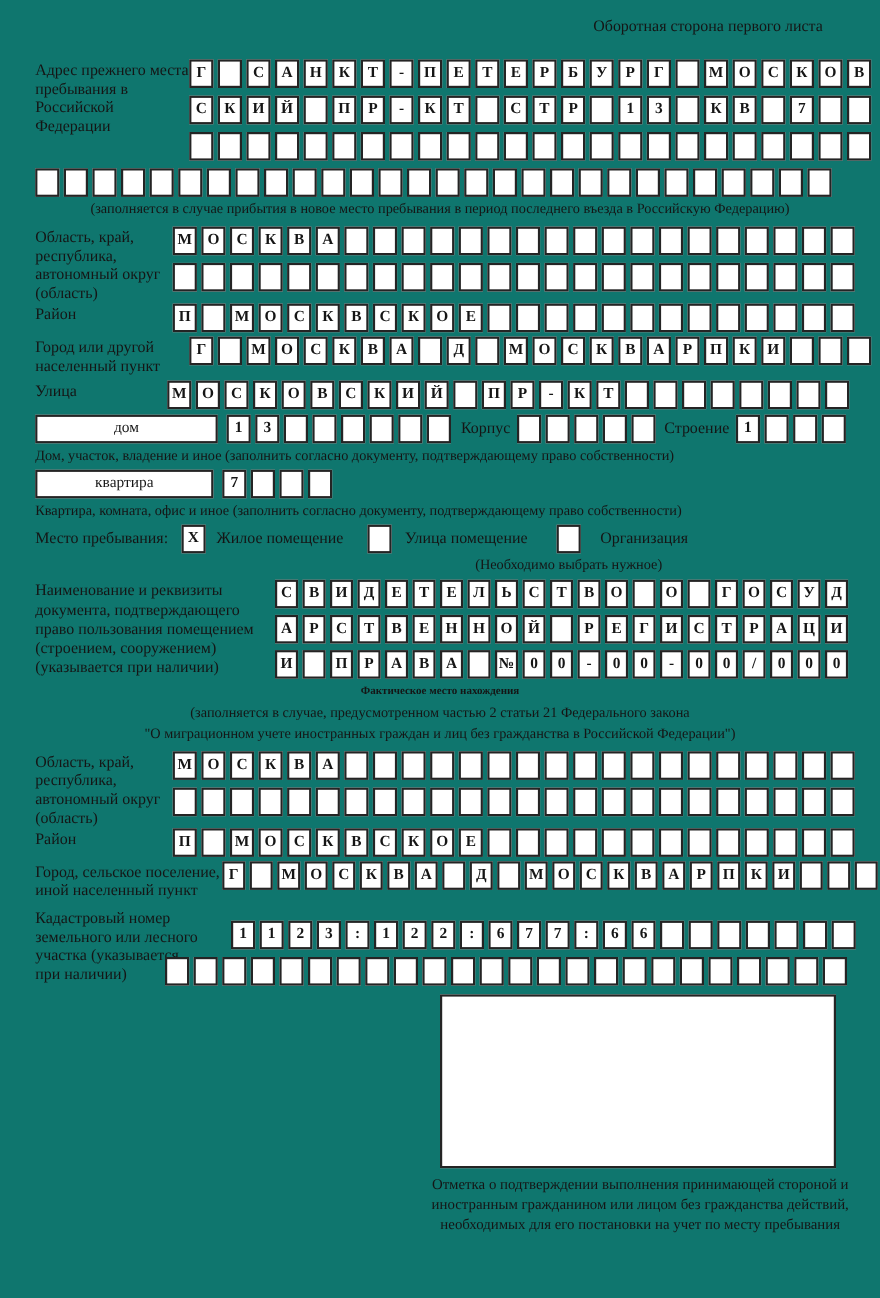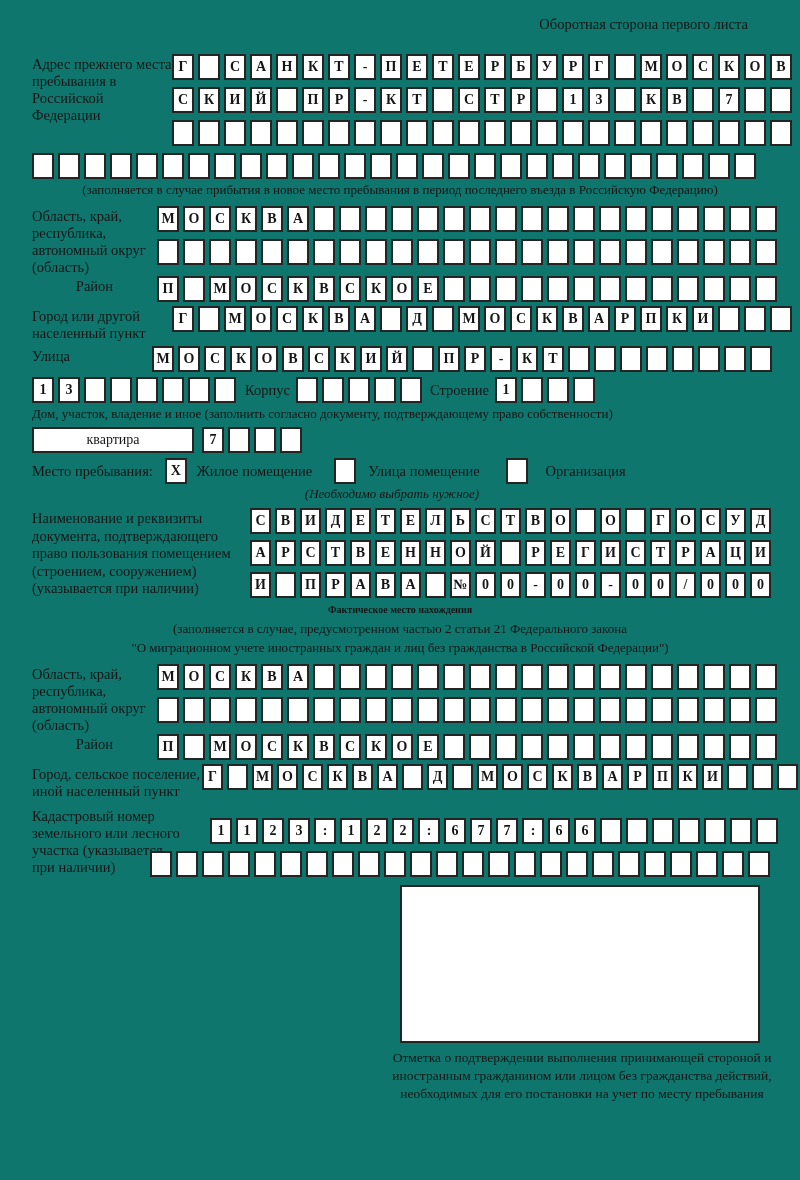--- a/index.html
+++ b/index.html
@@ -18,27 +18,27 @@
   .cell{
     flex:0 0 22px;width:22px;height:26px;box-sizing:border-box;
     border:2px solid #242424;display:flex;align-items:center;justify-content:center;
     font-size:14px;font-weight:600;background:#fff;
   }
   .narrow .cell{flex:0 0 21px;width:21px;}
   .fullw{margin-top:7px;}
   .note{font-size:13px;line-height:16px;margin-top:3px;}
   .center{text-align:center;width:736px;}
   .h1{font-size:15.5px;font-weight:bold;text-align:center;width:736px;margin-top:5px;}
-  .mt4{margin-top:4px;} .mt6{margin-top:6px;} .mt8{margin-top:8px;} .mt0{margin-top:0;text-align:center;}
+  .mt4{margin-top:4px;} .mt6{margin-top:6px;} .mt8{margin-top:8px;} .mt0{margin-top:0;}
   .wbox{height:26px;box-sizing:border-box;border:2px solid #242424;display:flex;
         align-items:center;justify-content:center;font-size:14px;background:#fff;}
   .houserow{display:flex;align-items:center;margin-top:5px;}
   .inlbl{font-size:14.5px;margin:0 6px 0 9px;}
   .stayrow{display:flex;align-items:center;margin-top:5px;font-size:14.5px;}
-  .choosenote{margin-left:150px;width:420px;text-align:center;margin-top:2px;font-style:italic;}
+  .choosenote{margin-left:150px;width:420px;text-align:right;margin-top:2px;}
   .dockgroup{margin-top:6px;}
   .facthead{font-size:10px;font-weight:bold;text-align:center;width:736px;margin-top:6px;}
   .factnote{font-size:13px;line-height:17px;text-align:center;width:736px;margin-top:2px;}
   .indent-cells{margin-left:30px;}
   .outdent{margin-left:-30px;}
   .markbox{margin-left:368px;margin-top:8px;width:360px;height:158px;
            box-sizing:border-box;border:2px solid #242424;background:#fff;}
   .markcaption{margin-left:340px;width:420px;text-align:center;
                font-size:13.5px;line-height:18px;margin-top:6px;}
 </style>
@@ -307,20 +307,21 @@
         <span class="cell"></span>
         <span class="cell"></span>
         <span class="cell"></span>
         <span class="cell"></span>
         <span class="cell"></span>
         <span class="cell"></span>
       </div>
   </div>
 
   <div class="houserow">
+    <div class="wbox" style="width:166px;margin-right:8px;">дом</div>
     <div class="cellrow">
         <span class="cell">1</span>
         <span class="cell">3</span>
         <span class="cell"></span>
         <span class="cell"></span>
         <span class="cell"></span>
         <span class="cell"></span>
         <span class="cell"></span>
         <span class="cell"></span>
       </div>
@@ -344,20 +345,21 @@
 
   <div class="houserow">
     <div class="wbox" style="width:162px;margin-right:8px;">квартира</div>
     <div class="cellrow">
         <span class="cell">7</span>
         <span class="cell"></span>
         <span class="cell"></span>
         <span class="cell"></span>
       </div>
   </div>
+  <div class="note">Квартира, комната, офис и иное (заполнить согласно документу, подтверждающему право собственности)</div>
 
   <div class="stayrow">
     <span>Место пребывания:</span>
     <span class="cellrow" style="margin-left:12px;">
         <span class="cell">X</span>
       </span>
     <span style="margin-left:10px;">Жилое помещение</span>
     <span class="cellrow" style="margin-left:22px;">
         <span class="cell"></span>
       </span>

